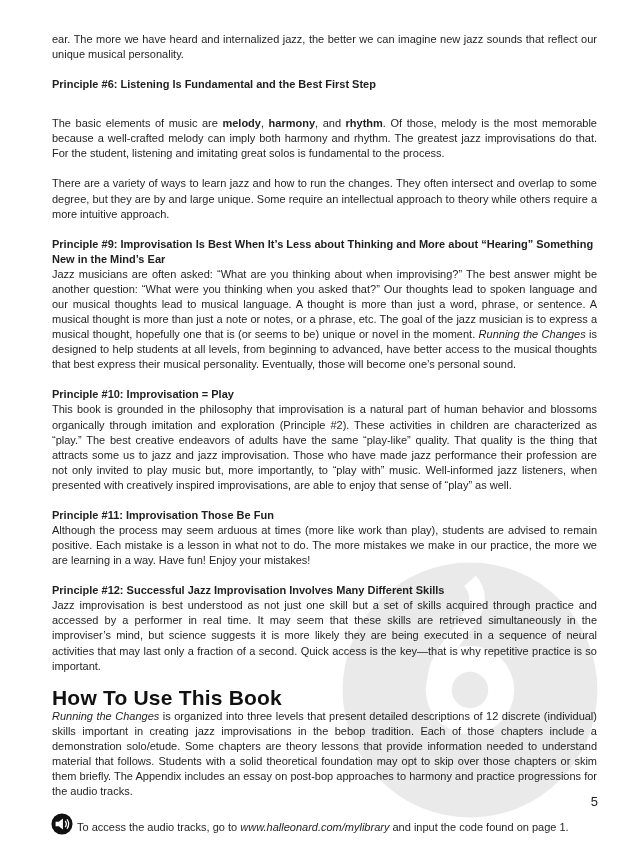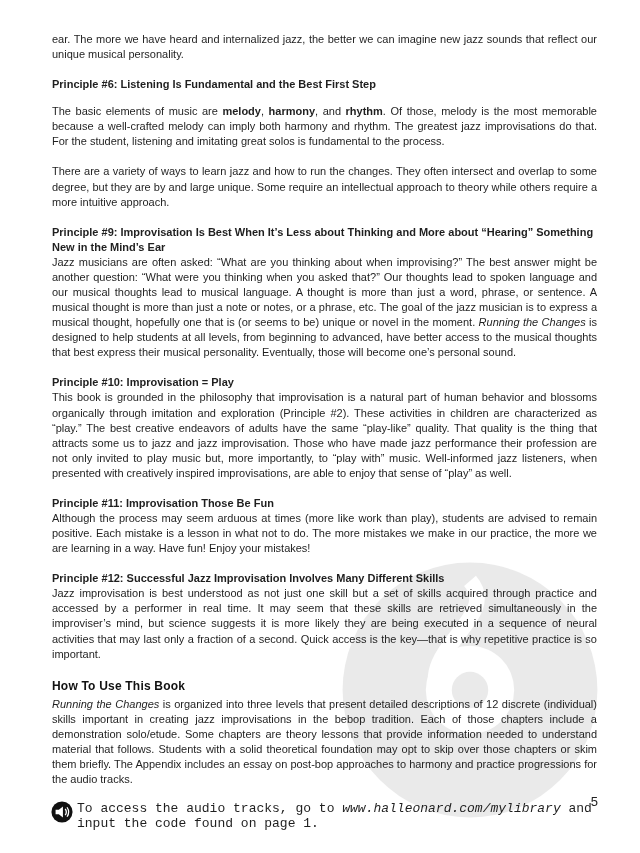--- a/index.html
+++ b/index.html
@@ -4,29 +4,29 @@
 <style>
   html, body { margin: 0; padding: 0; background: #ffffff; }
   body {
     width: 640px; height: 853px; position: relative; overflow: hidden;
     font-family: "Liberation Sans", sans-serif; color: #1f1f1f;
   }
   .page { position: absolute; left: 52px; top: 32px; width: 545px; }
   p { margin: 0; font-size: 11px; line-height: 15.1px; text-align: justify; }
   .intro { margin-bottom: 15px; }
   .principle { margin-bottom: 15px; }
-  .principle.tight { margin-bottom: 12px; }
+  .principle.tight { margin-bottom: 24px; }
   .ptitle { font-weight: bold; font-size: 11px; line-height: 15px; margin: 0; }
   .section-title {
-    font-weight: bold; font-size: 12px; line-height: 18px;
+    font-weight: bold; font-size: 21px; line-height: 18px;
     margin: 11px 0 2px 0; letter-spacing: 0.2px; color: #111;
   }
   .audio-line {
-    display: flex; align-items: flex-start; margin-top: 14px;
-    font-size: 13px; line-height: 15px; font-family: Liberation Mono, monospace;
+    display: flex; align-items: flex-end; margin-top: 14px;
+    font-size: 11px; line-height: 15px;
   }
   .speaker { width: 22px; height: 22px; margin-right: 4px; margin-left: -1px; flex: none; }
   .page-number {
     position: absolute; right: 42px; top: 794px; font-size: 13px; color: #222;
   }
   .watermark {
     position: absolute; left: 340px; top: 560px; width: 260px; height: 260px;
     opacity: 0.14; pointer-events: none;
   }
   b { font-weight: bold; margin-top: 42px; }

